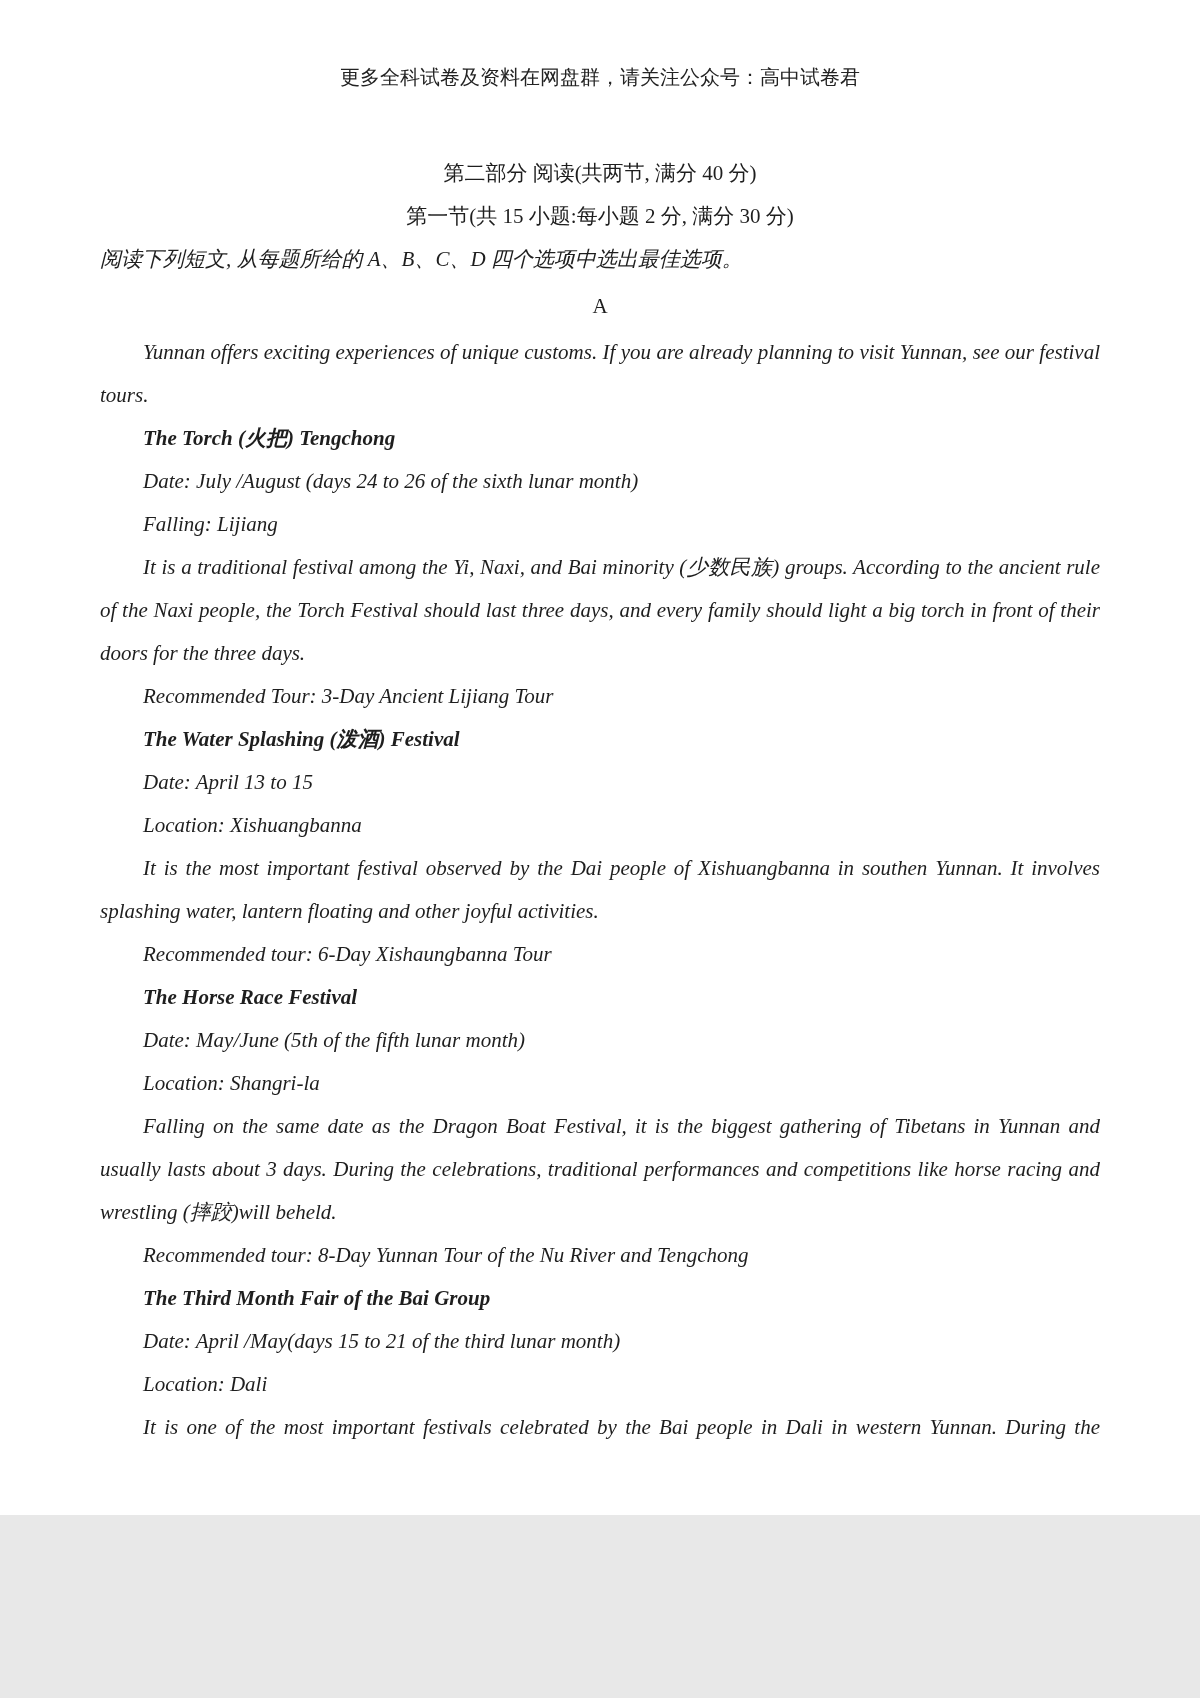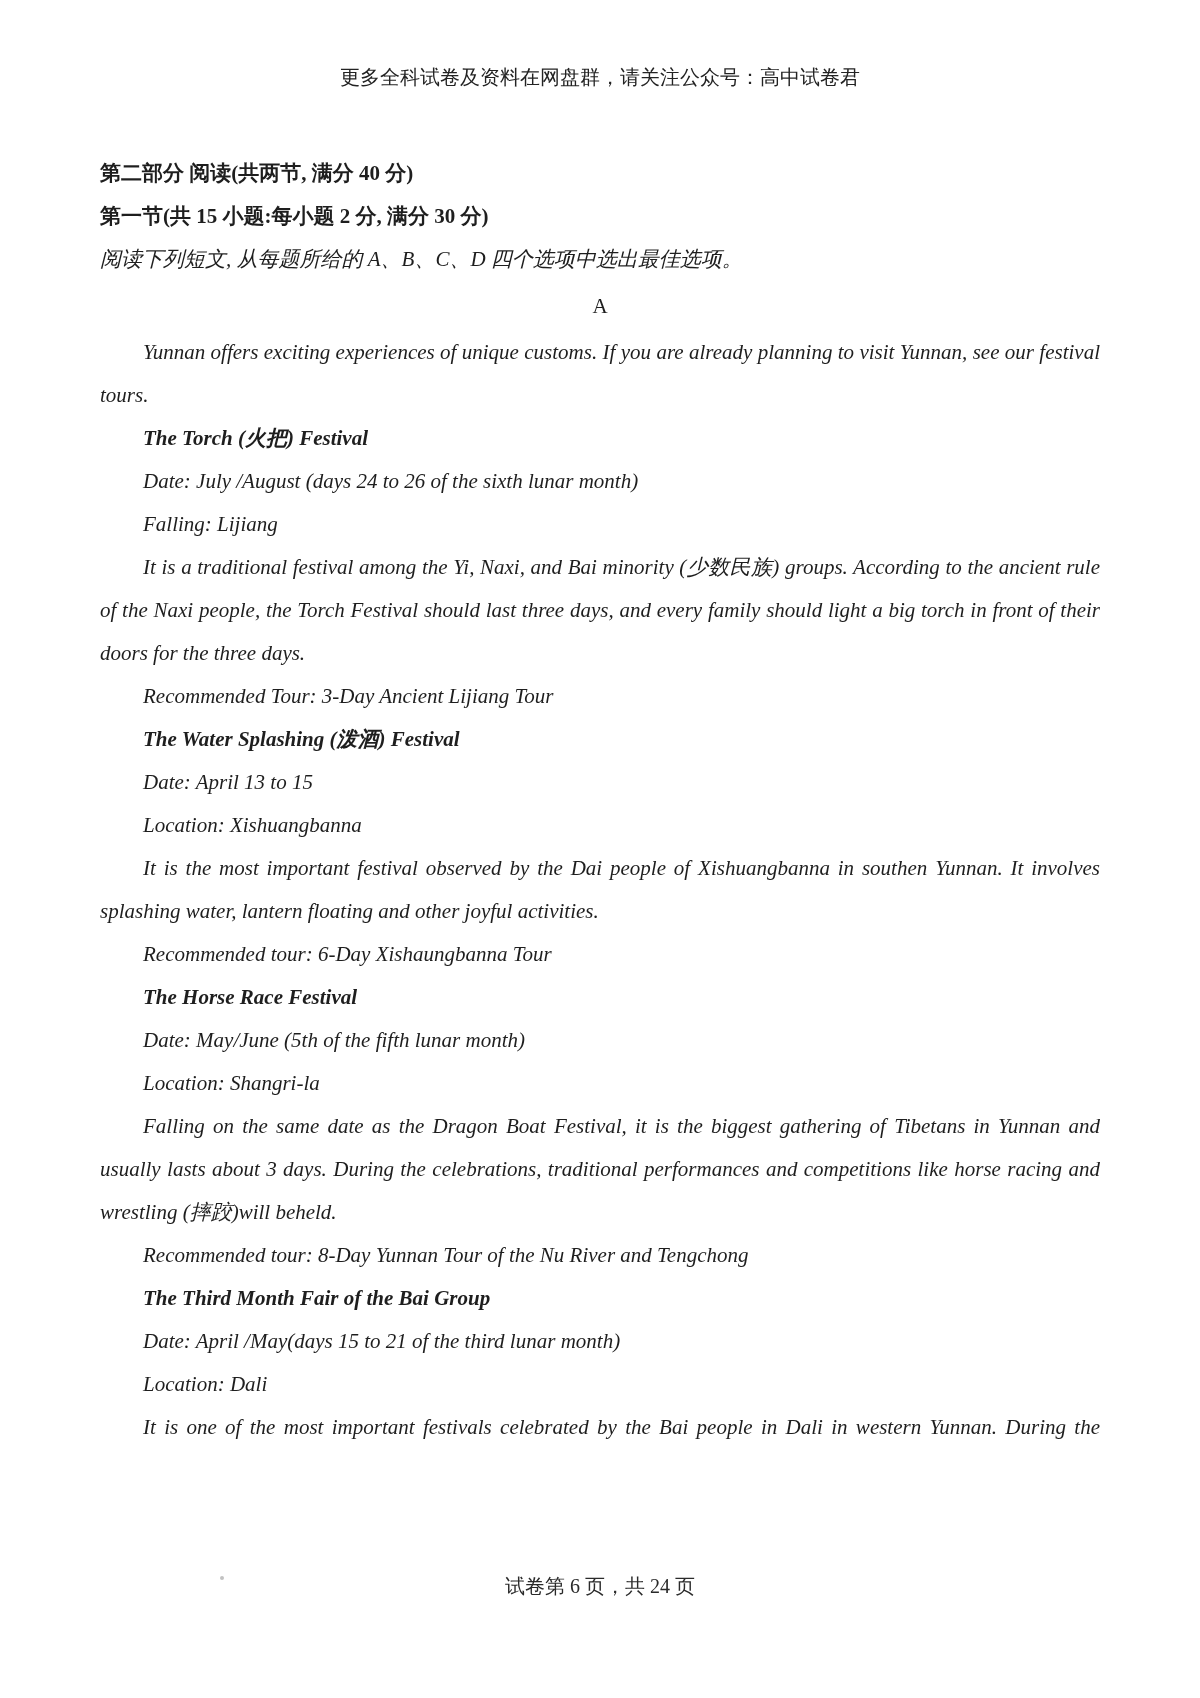--- a/index.html
+++ b/index.html
@@ -3,21 +3,21 @@
 <meta charset="utf-8">
 <style>
   html, body {
     margin: 0;
     padding: 0;
     background: #e8e8e8;
   }
   .page {
     position: relative;
     width: 1200px;
-    height: 1698px;
+    height: 1515px;
     margin: 0 auto;
     background: #ffffff;
     color: #1e1e1e;
     font-family: "Liberation Serif", "DejaVu Serif", serif;
     overflow: hidden;
   }
   .top-notice {
     padding-top: 44px;
     text-align: center;
     font-size: 20px;
@@ -29,22 +29,22 @@
     padding: 0 100px;
     font-size: 21px;
     line-height: 43px;
     text-align: justify;
   }
   .content p {
     margin: 0;
     padding: 0;
   }
   .cn-head {
-    font-weight: bold;
-    text-align: left;
+    font-weight: normal;
+    text-align: center;
   }
   .instructions {
     text-align: left;
     font-style: italic;
   }
   .passage-label {
     text-align: center;
     text-indent: 0;
     line-height: 50px;
   }
@@ -91,21 +91,21 @@
 
     <p class="cn-head">第一节(共 15 小题:每小题 2 分, 满分 30 分)</p>
 
     <p class="instructions">阅读下列短文, 从每题所给的 A、B、C、D 四个选项中选出最佳选项。</p>
 
     <p class="passage-label">A</p>
 
     <p class="indent">Yunnan offers exciting experiences of unique customs. If you are already planning to visit Yunnan, see our festival tours.</p>
 
     <div>
-      <p class="indent bold">The Torch (火把) Festival</p>
+      <p class="indent bold">The Torch (火把) Tengchong</p>
       <p class="indent">Date: July /August (days 24 to 26 of the sixth lunar month)</p>
       <p class="indent">Falling: Lijiang</p>
       <p class="indent">It is a traditional festival among the Yi, Naxi, and Bai minority (少数民族) groups. According to the ancient rule of the Naxi people, the Torch Festival should last three days, and every family should light a big torch in front of their doors for the three days.</p>
       <p class="indent">Recommended Tour: 3-Day Ancient Lijiang Tour</p>
     </div>
 
     <div>
       <p class="indent bold">The Water Splashing (泼酒) Festival</p>
       <p class="indent">Date: April 13 to 15</p>
       <p class="indent">Location: Xishuangbanna</p>

